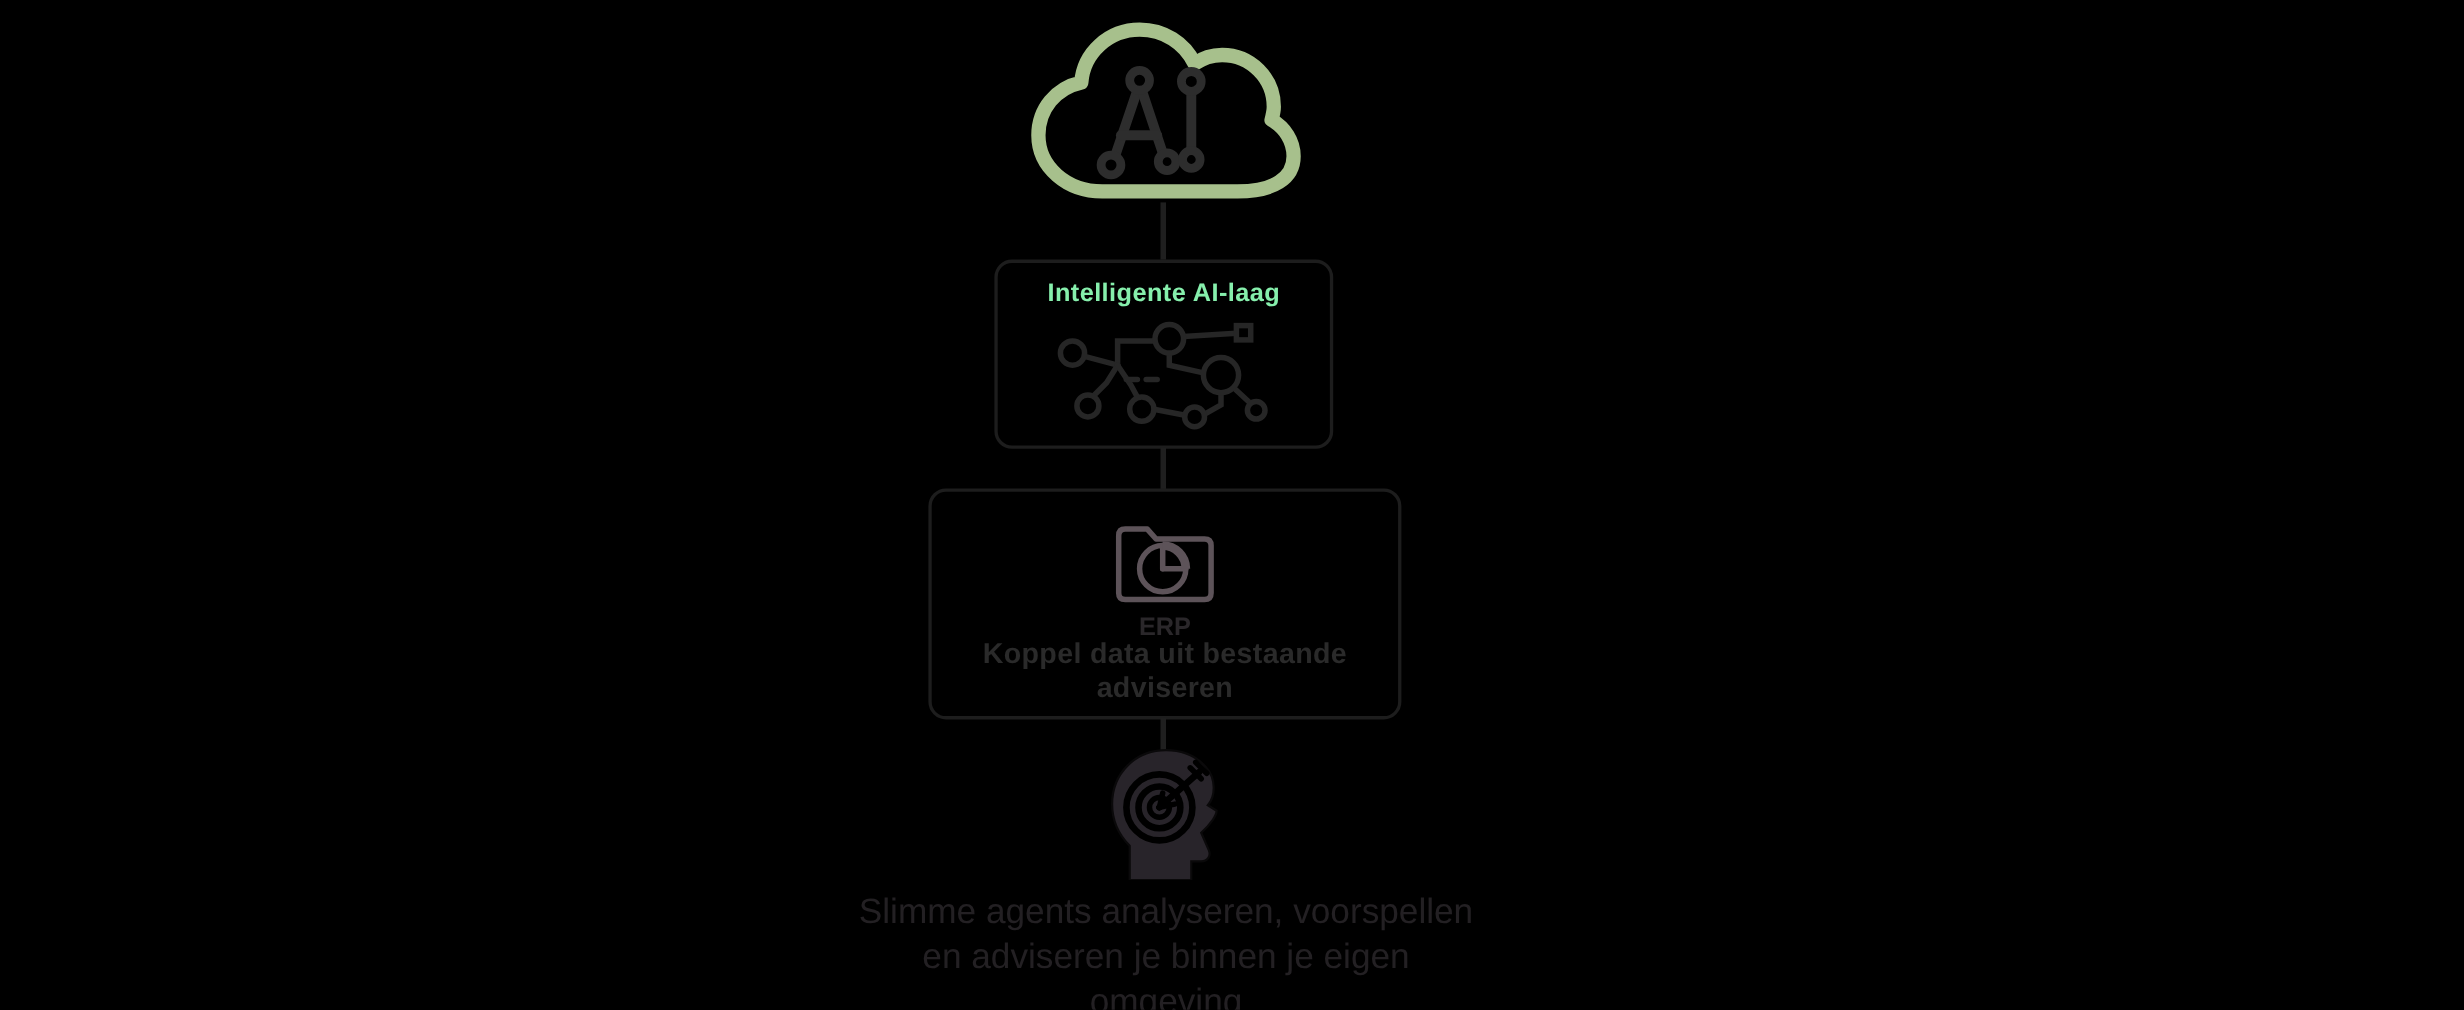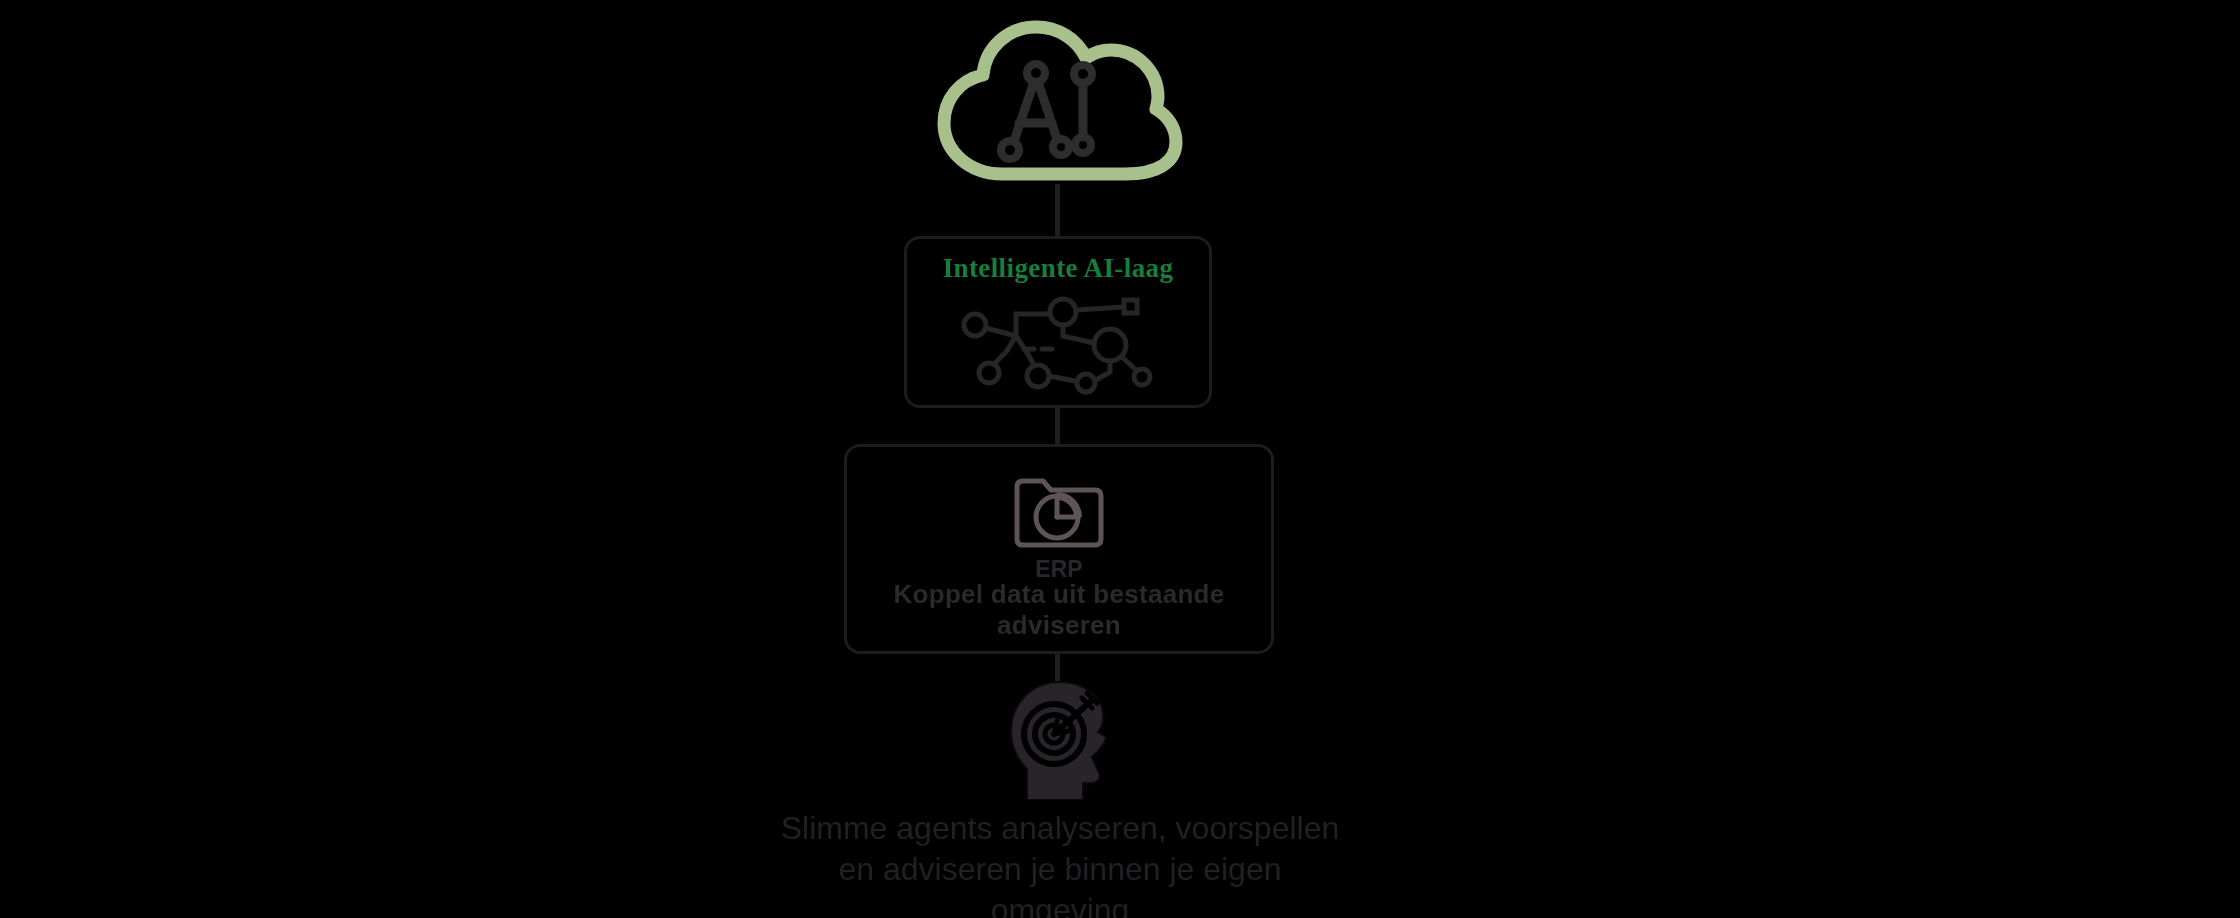--- a/index.html
+++ b/index.html
@@ -24,25 +24,24 @@
     border-radius:16px;
     box-sizing:border-box;
     background:transparent;
   }
   #ai-layer-box{left:904px;top:236px;width:308px;height:172px;}
   #systems-box{left:844px;top:444px;width:430px;height:210px;}
 
   .box-title{
     margin-top:14px;
     text-align:center;
-    font-size:27px;
+    font-size:23px;
     font-weight:600;
     letter-spacing:.4px;
-    color:#15803d;
-    font-family:Liberation Serif, serif;
+    color:#86efac;
   }
   .network-svg{display:block;margin:8px auto 0;}
 
   .systems-row{
     display:flex;
     justify-content:center;
     align-items:flex-start;
     gap:34px;
     padding-top:18px;
   }

